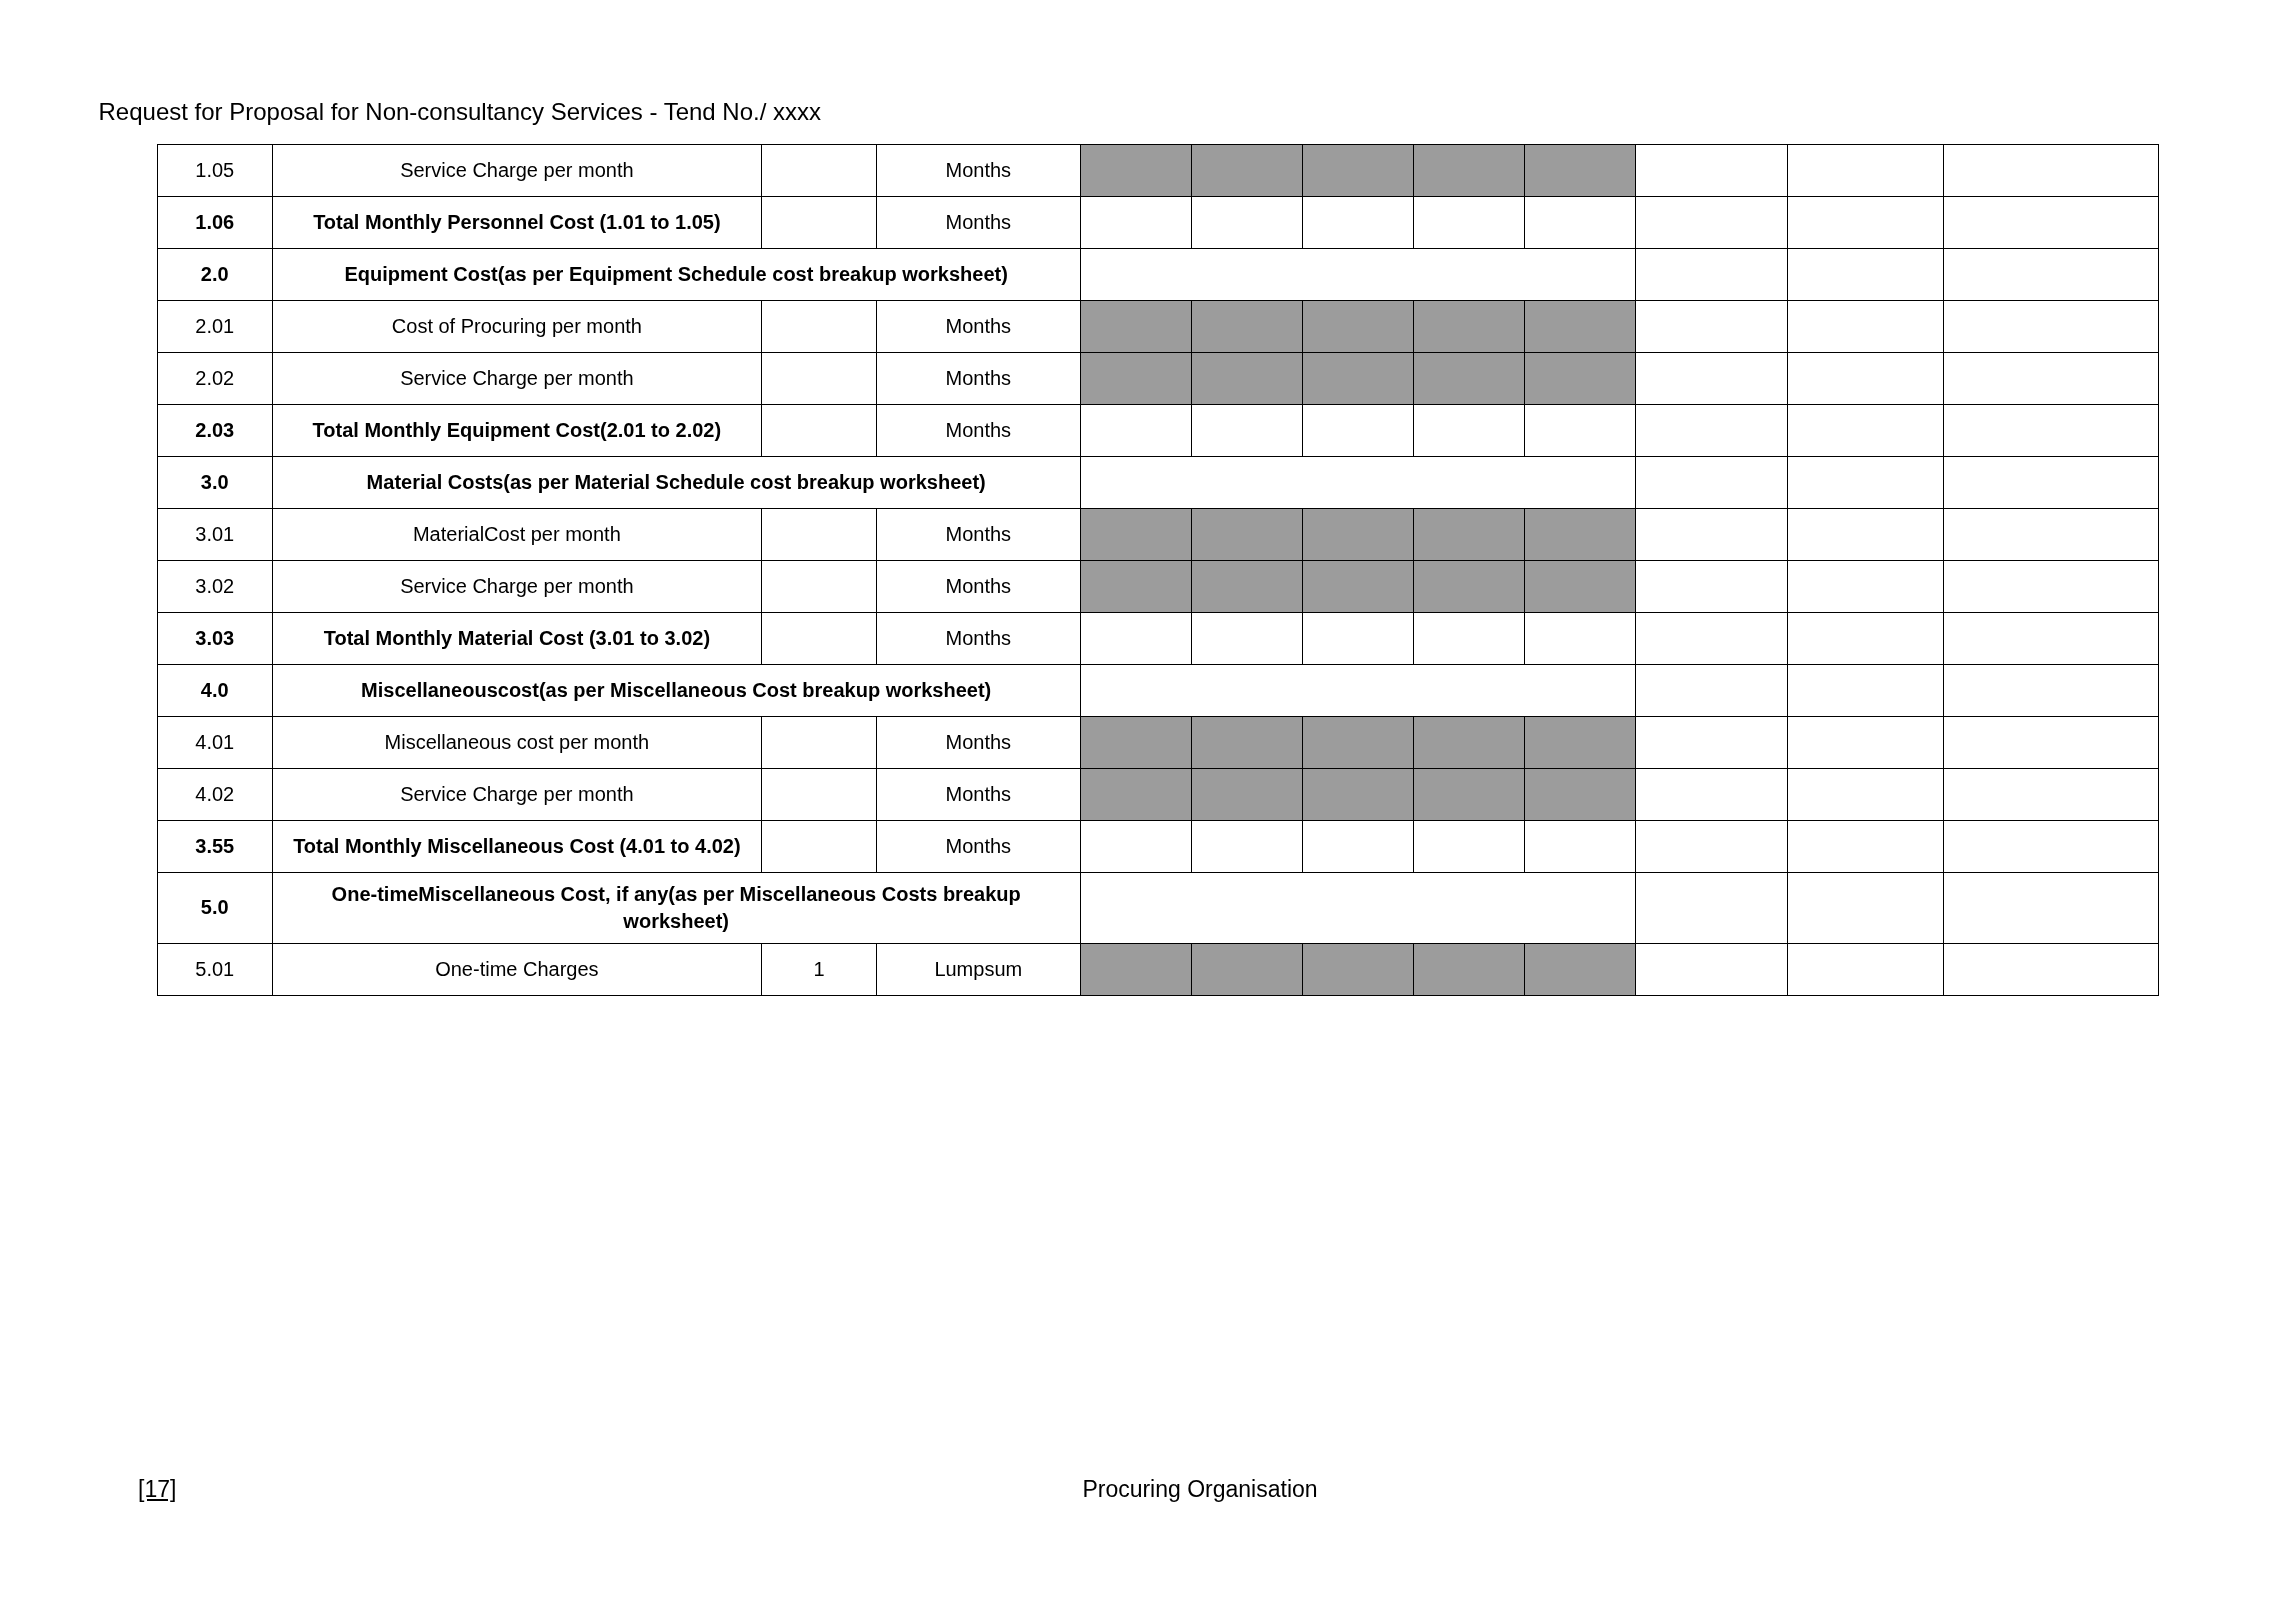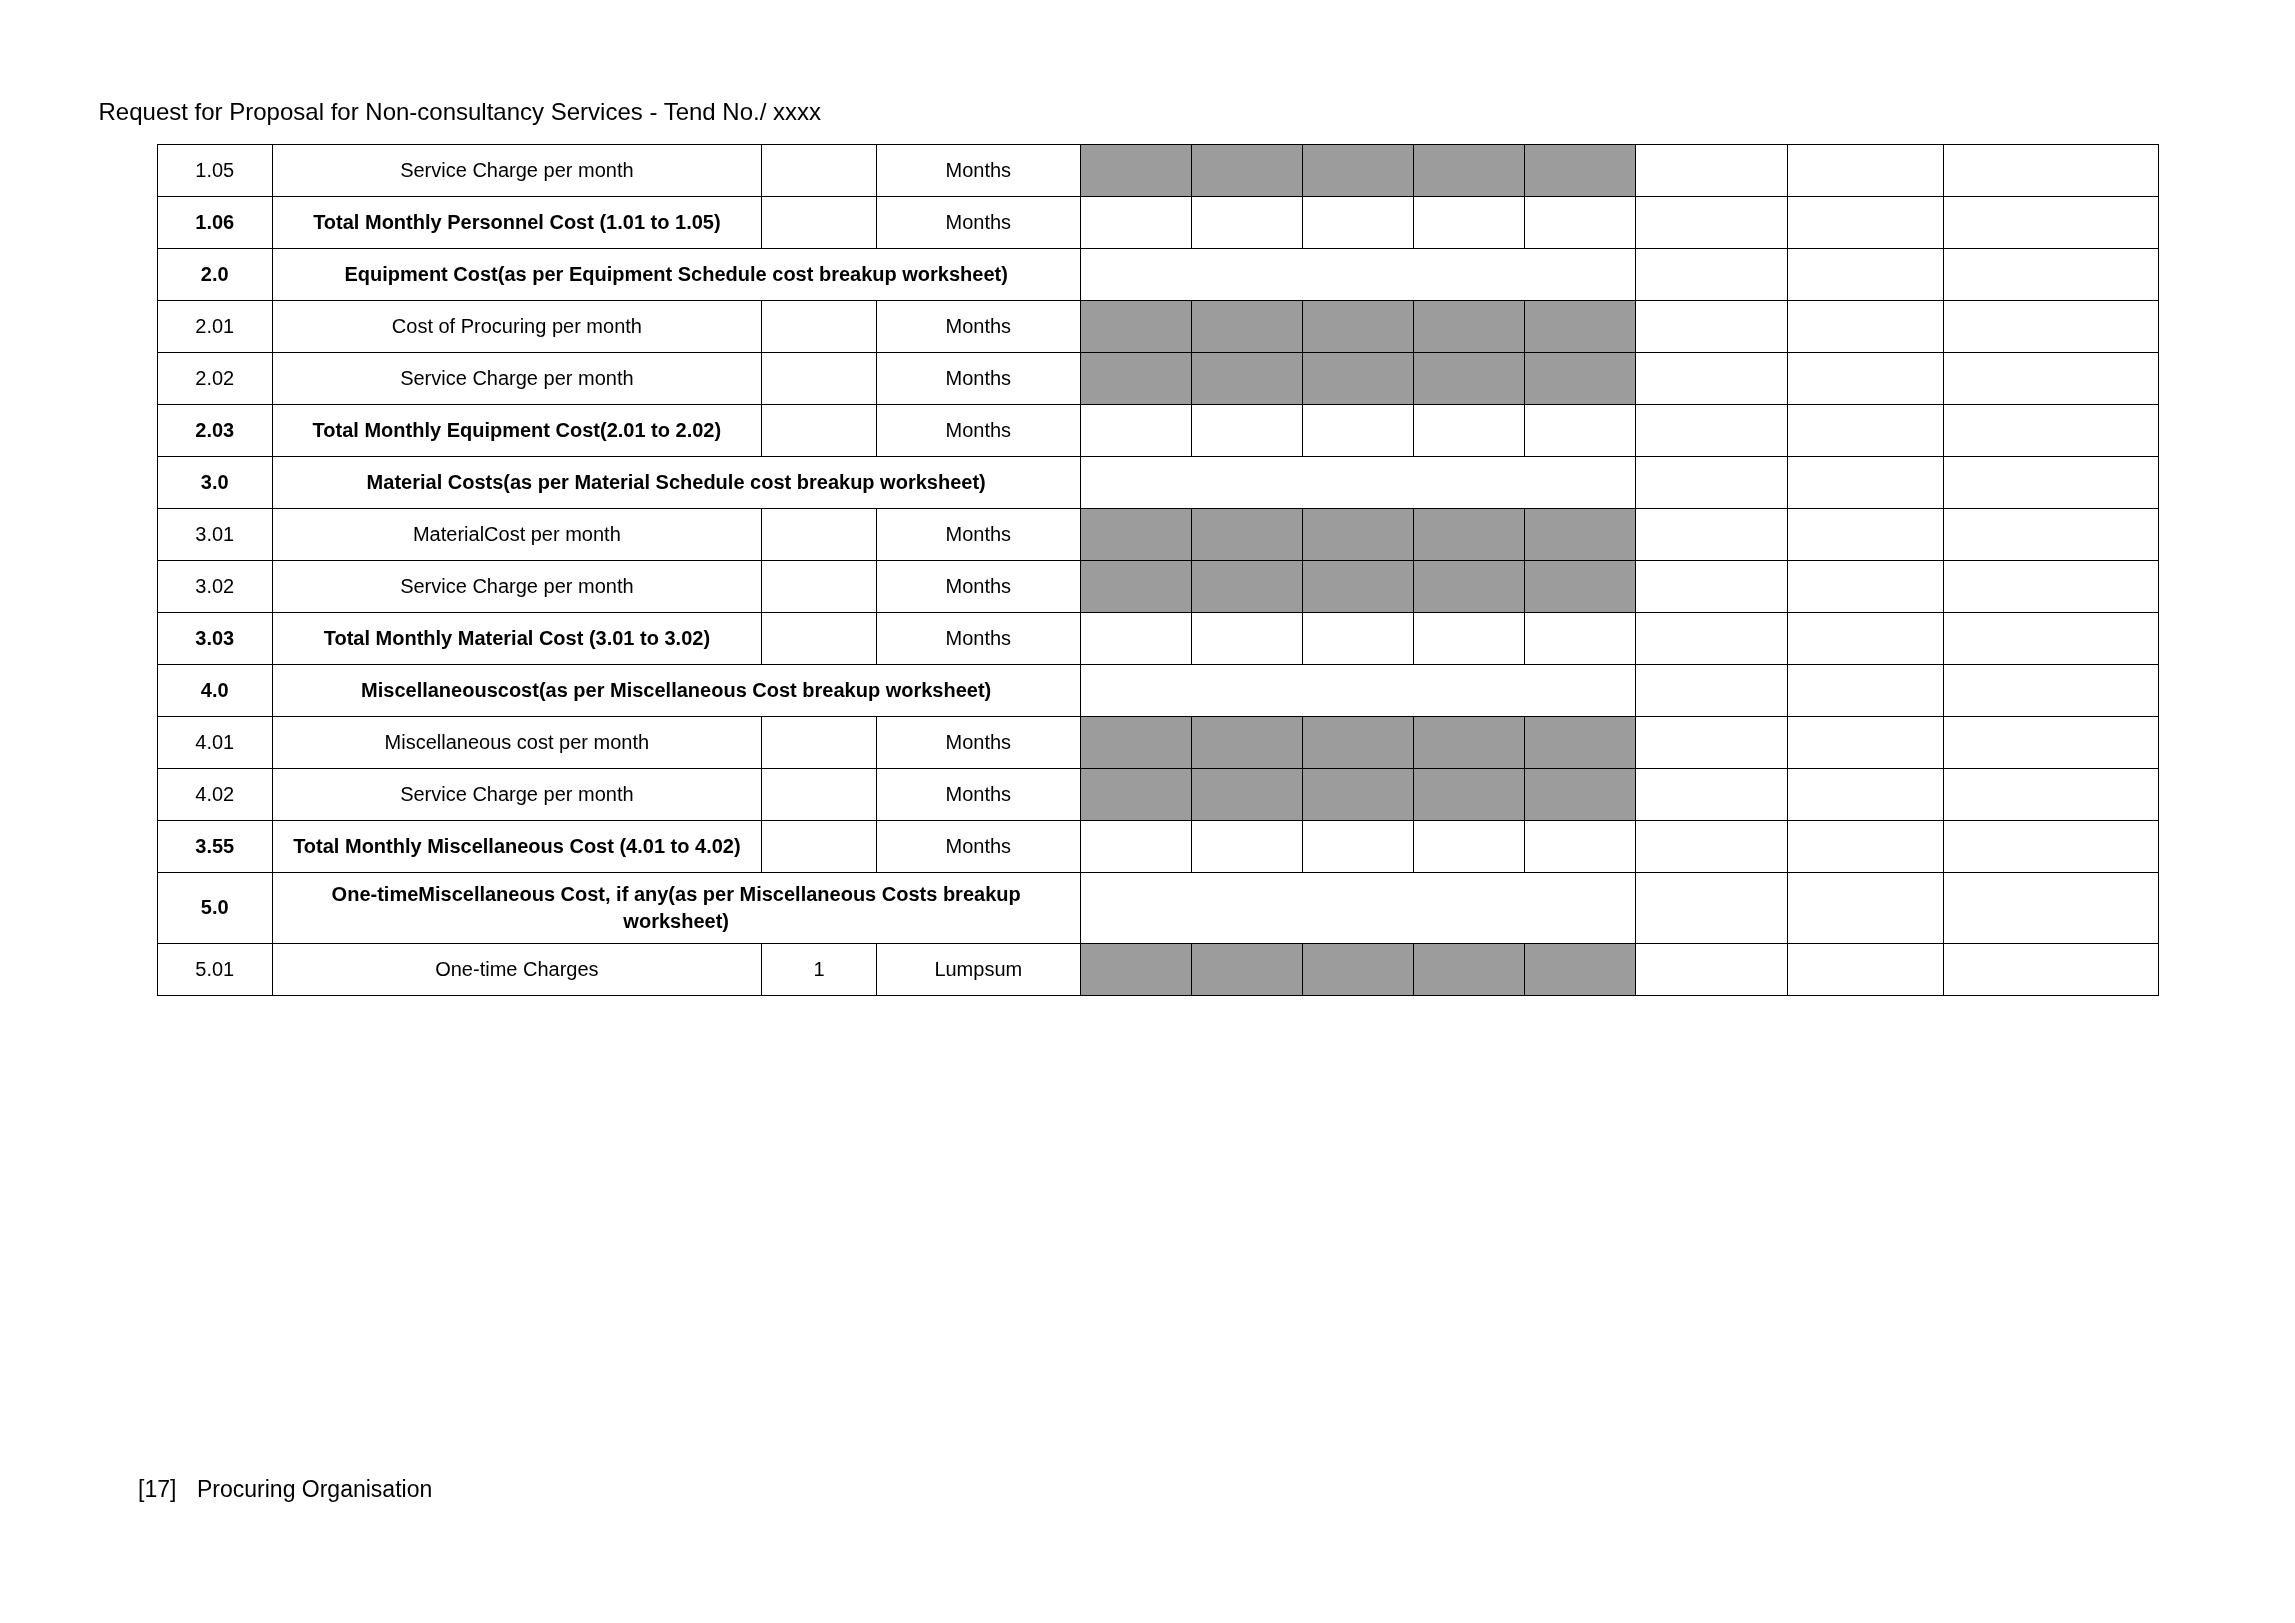--- a/index.html
+++ b/index.html
@@ -71,27 +71,28 @@
     left: 92px;
     right: 92px;
     top: 1476px;
     height: 39px;
     font-size: 23px;
   }
   .footer .pg {
     position: absolute;
     left: 46px;
     top: 0;
+    text-decoration: underline;
   }
   .footer .org {
     position: absolute;
     left: 0;
     right: 0;
     top: 0;
-    text-align: left;
+    text-align: center;
     margin-left: 105px;
   }
 </style>
 </head>
 <body>
 
 <div class="page">
 
   <div class="doc-header">Request for Proposal for Non-consultancy Services - Tend No./ xxxx</div>
 

